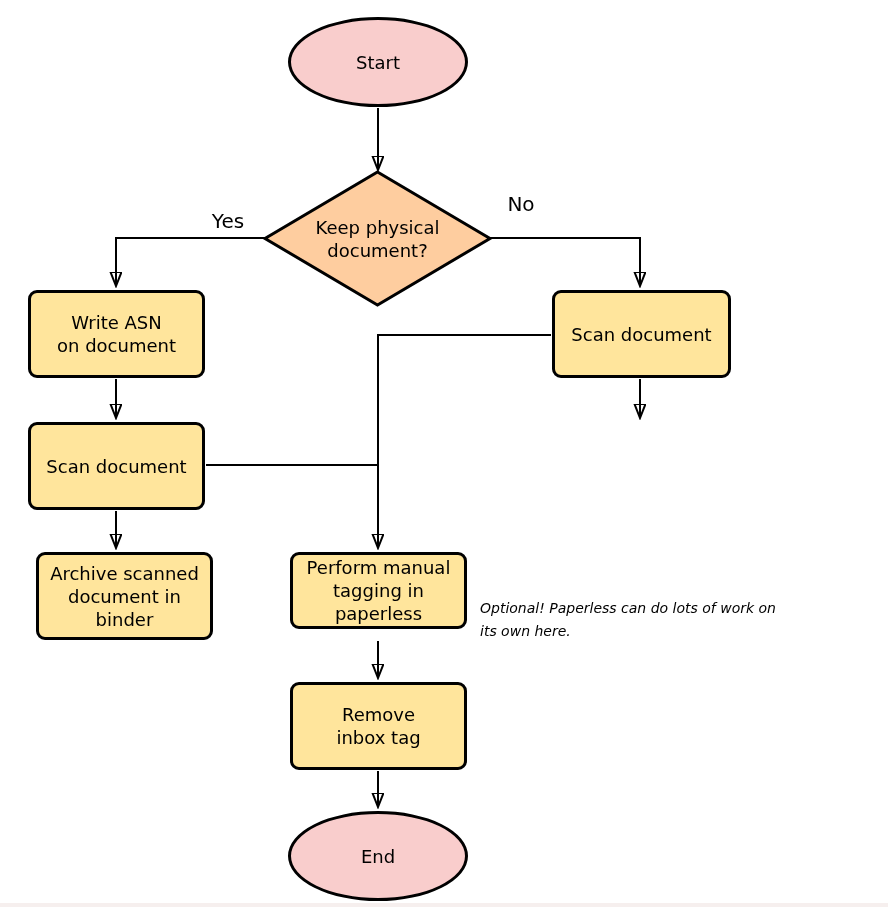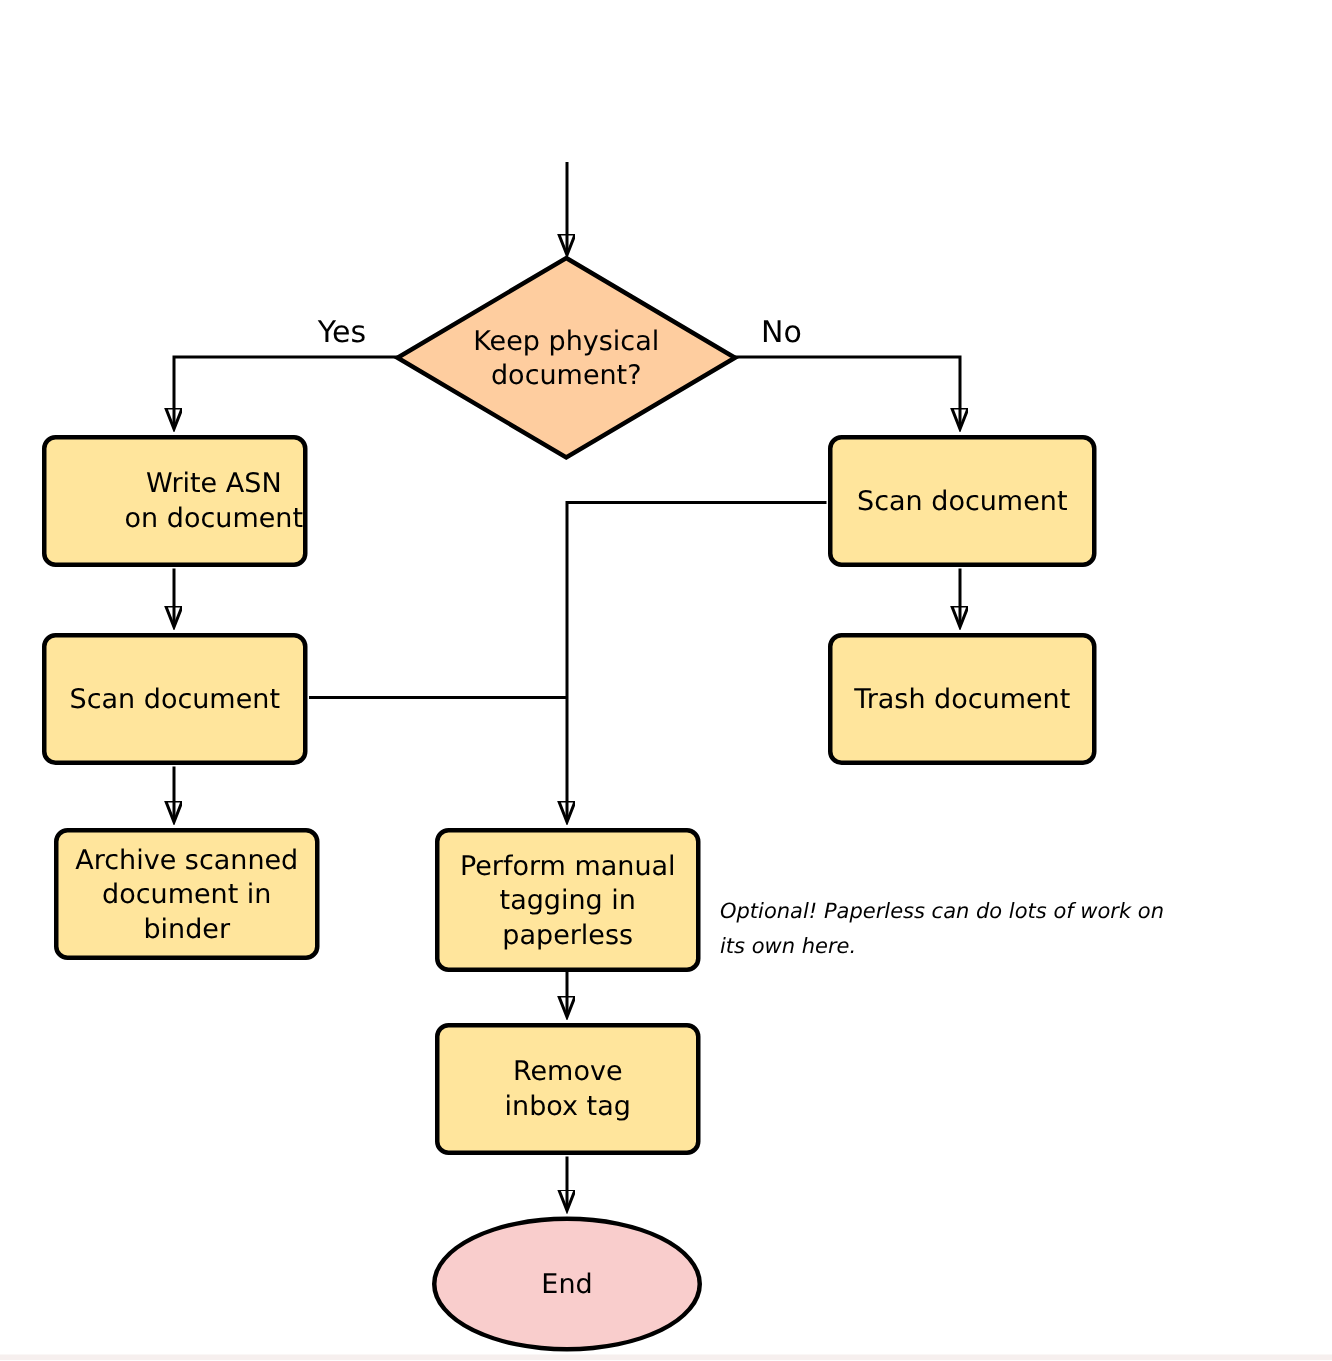--- a/index.html
+++ b/index.html
@@ -116,69 +116,69 @@
     <path d="M489,238 L640,238 L640,285" marker-end="url(#arrow)"></path>
     <path d="M116,379 L116,417" marker-end="url(#arrow)"></path>
     <path d="M116,511 L116,547" marker-end="url(#arrow)"></path>
     <path d="M640,379 L640,417" marker-end="url(#arrow)"></path>
     <path d="M551,335 L378,335 L378,547" marker-end="url(#arrow)"></path>
     <path d="M206,465 L378,465"></path>
     <path d="M378,641 L378,677" marker-end="url(#arrow)"></path>
     <path d="M378,771 L378,806" marker-end="url(#arrow)"></path>
   </svg>
 
+  <div class="node terminator" style="left:288px; top:17px; width:180px; height:90px;">
+    <span>Start</span>
+  </div>
 
   <div class="diamond-wrap" style="left:262px; top:169px; width:231px; height:140px;">
     <svg width="231" height="140" viewBox="0 0 231 140">
       <polygon points="115.5,3 228,69.5 115.5,136 3,69.5"></polygon>
     </svg>
     <div class="diamond-label">Keep physical
 document?</div>
   </div>
 
-  <div class="node process" style="left:28px; top:290px; width:177px; height:88px;justify-content:flex-end;">
+  <div class="node process" style="left:28px; top:290px; width:177px; height:88px;">
     <span>Write ASN
 on document</span>
   </div>
 
   <div class="node process" style="left:28px; top:422px; width:177px; height:88px;">
     <span>Scan document</span>
   </div>
 
   <div class="node process" style="left:36px; top:552px; width:177px; height:88px;">
     <span>Archive scanned
 document in
 binder</span>
   </div>
 
   <div class="node process" style="left:552px; top:290px; width:179px; height:88px;">
     <span>Scan document</span>
   </div>
 
-  <div class="node process" style="left:552px; top:422px; width:179px; height:88px;">
-    <span>Trash document</span>
-  </div>
 
-  <div class="node process" style="left:290px; top:552px; width:177px; height:96px;">
+  <div class="node process" style="left:290px; top:552px; width:177px; height:77px;">
     <span>Perform manual
 tagging in
 paperless</span>
   </div>
 
   <div class="node terminator" style="left:288px; top:811px; width:180px; height:90px;">
     <span>End</span>
   </div>
 
   <div class="node process" style="left:290px; top:682px; width:177px; height:88px;">
     <span>Remove
 inbox tag</span>
   </div>
 
   <span class="edge-label" style="left:205px; top:211px; width:46px;">Yes</span>
 
-  <span class="edge-label" style="left:500px; top:211px; width:42px;">No</span>
+  <span class="edge-label" style="left:500px; top:194px; width:42px;">No</span>
 
   <div class="annotation">Optional! Paperless can do lots of work on
 its own here.</div>
 
   <div class="bottom-strip"></div>
 
 </div>
 
 </body></html>

